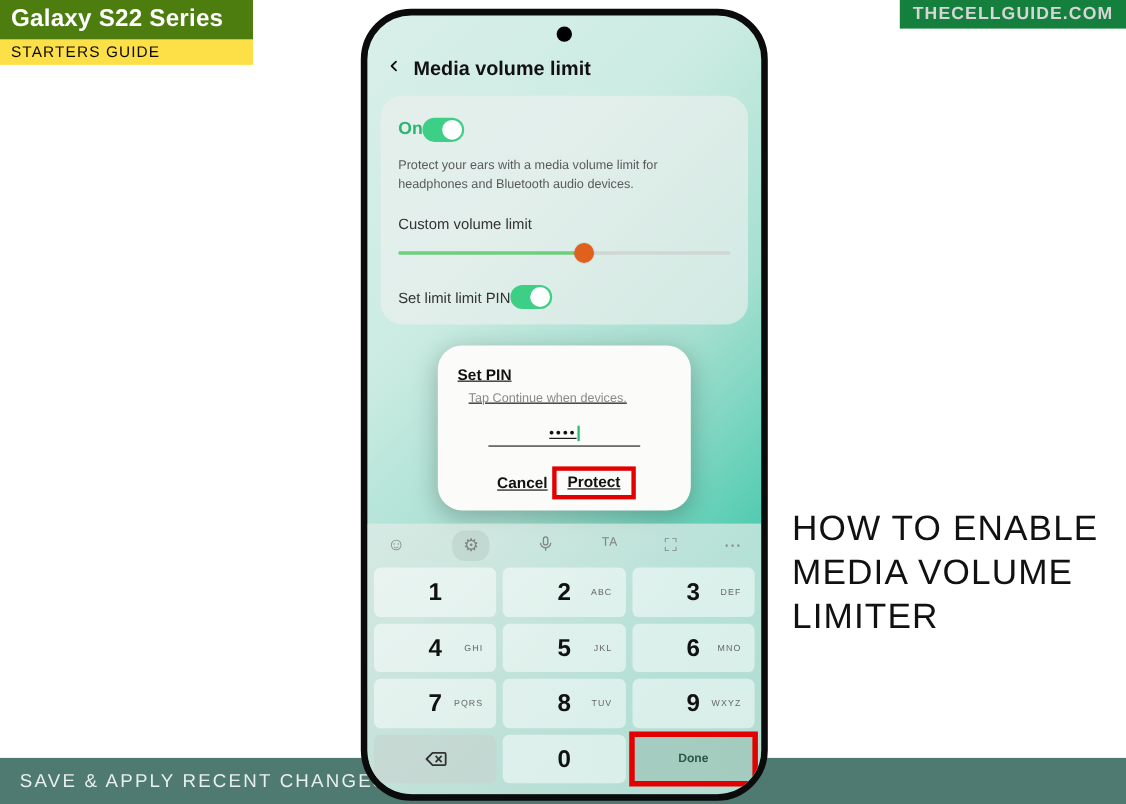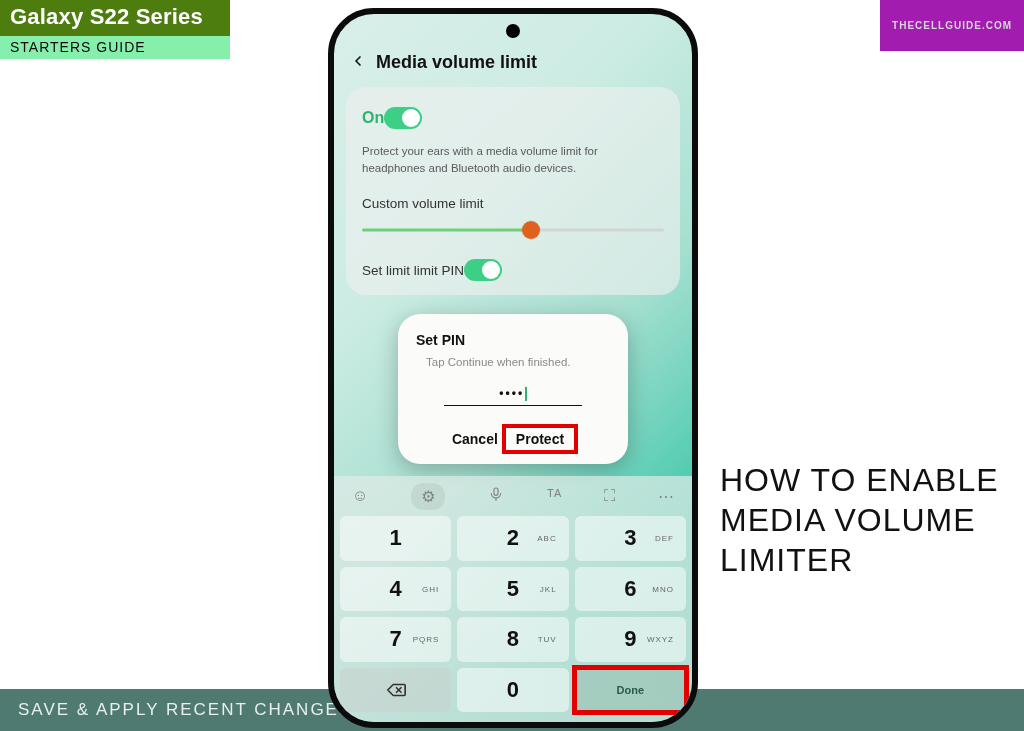--- a/index.html
+++ b/index.html
@@ -20,36 +20,36 @@
   .badge-top {
     background: #4d7c0f;
     color: #fff;
     font-family: "Segoe UI", Arial, sans-serif;
     font-weight: 600;
     font-size: 22px;
     padding: 4px 10px 6px 10px;
     letter-spacing: 0.2px;
   }
   .badge-bottom {
-    background: #86efac;
+    background: #fde047;
     color: #0a0a0a;
     font-size: 14px;
     letter-spacing: 1px;
     padding: 3px 10px 4px 10px;
     font-weight: 500;
   }
   
   .watermark {
     position: absolute;
     top: 0; right: 0;
-    background: #a21caf;
+    background: #15803d;
     color: #d6d6d6;
-    font-size: 10px;
+    font-size: 16px;
     letter-spacing: 1px;
-    padding: 20px 12px;
+    padding: 4px 12px;
     font-weight: 600;
   }
   
   .footer {
     position: absolute;
     left: 0; bottom: 0;
     width: 100%;
     height: 42px;
     background: #4e7a71;
     color: #e8efed;
@@ -192,20 +192,21 @@
   
   .dialog {
     position: absolute;
     left: 50%; top: 300px;
     transform: translateX(-50%);
     width: 230px;
     background: #fbfbfa;
     border-radius: 22px;
     box-shadow: 0 6px 22px rgba(0,0,0,0.25);
     padding: 18px 18px 10px 18px;
+    text-decoration: underline;
   }
   .dialog-title {
     font-weight: 700;
     font-size: 14px;
     color: #111;
   }
   .dialog-sub {
     color: #8a8a8a;
     font-size: 11.5px;
     padding: 8px 0 18px 10px;
@@ -347,21 +348,21 @@
         <div class="slider-thumb"></div>
       </div>
       <div class="row">
         <span class="subhead" style="padding-top:0">Set limit limit PIN</span>
         <span class="toggle"></span>
       </div>
     </div>
 
     <div class="dialog">
       <div class="dialog-title">Set PIN</div>
-      <div class="dialog-sub">Tap Continue when finished.</div>
+      <div class="dialog-sub">Tap Continue when devices.</div>
       <div class="pin-field">
         <span>••••</span><span class="pin-cursor"></span>
       </div>
       <div class="dialog-actions">
         <span class="dlg-btn">Cancel</span>
         <span class="dlg-continue-wrap">
           <span class="dlg-btn">Protect</span>
         </span>
       </div>
     </div>

